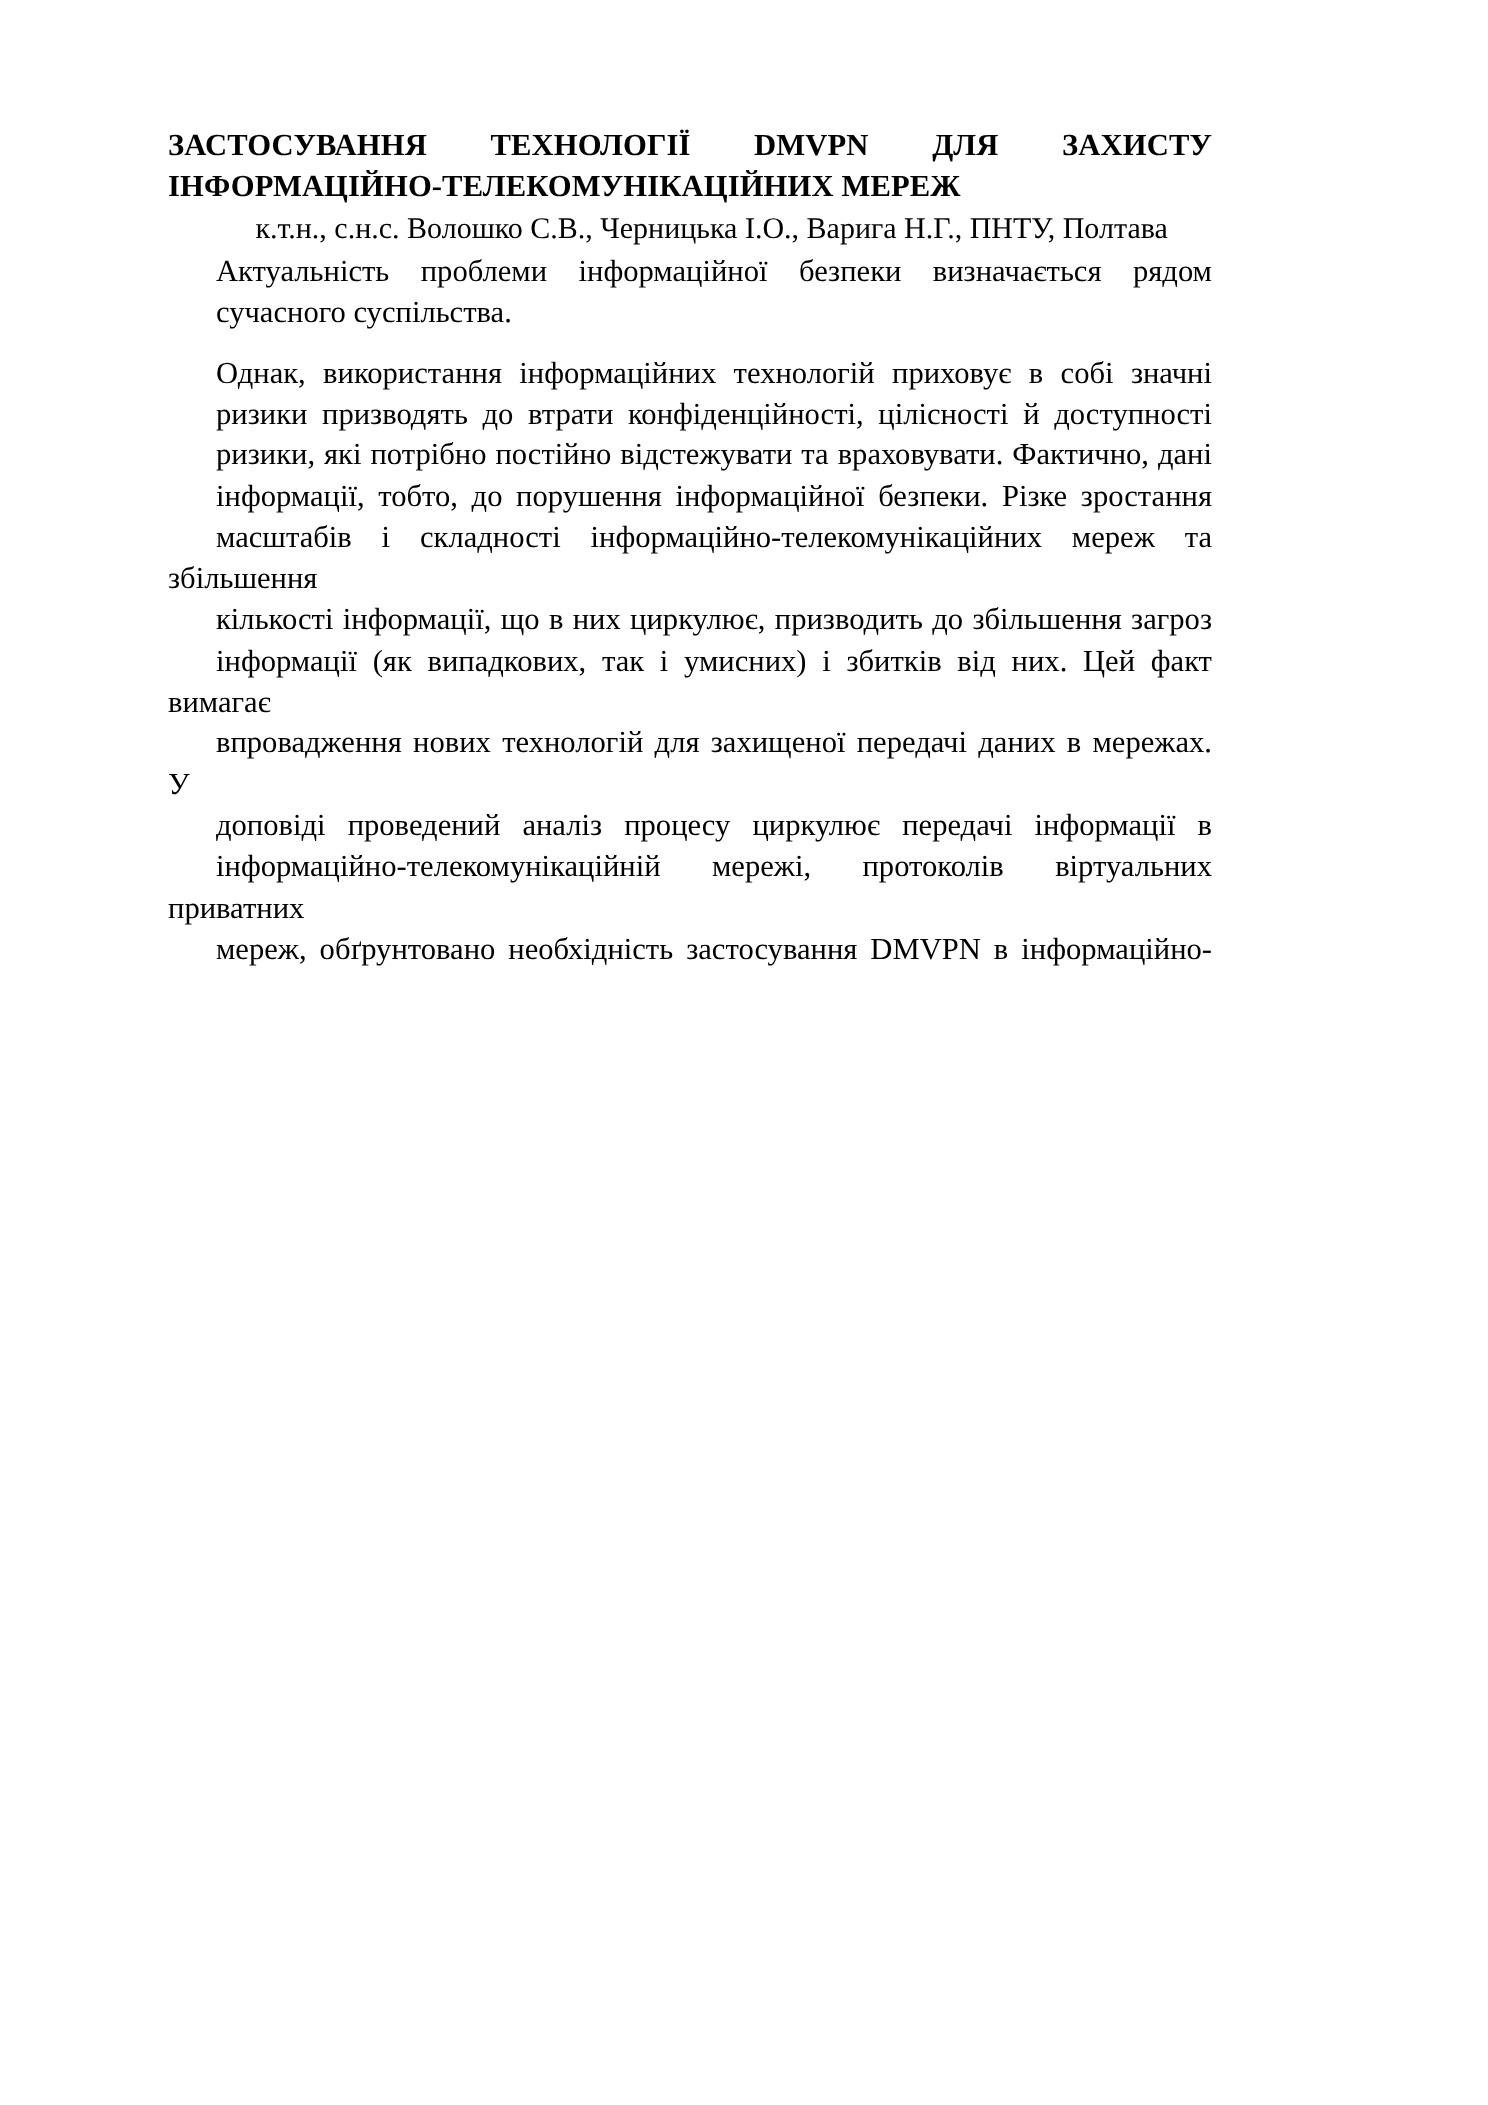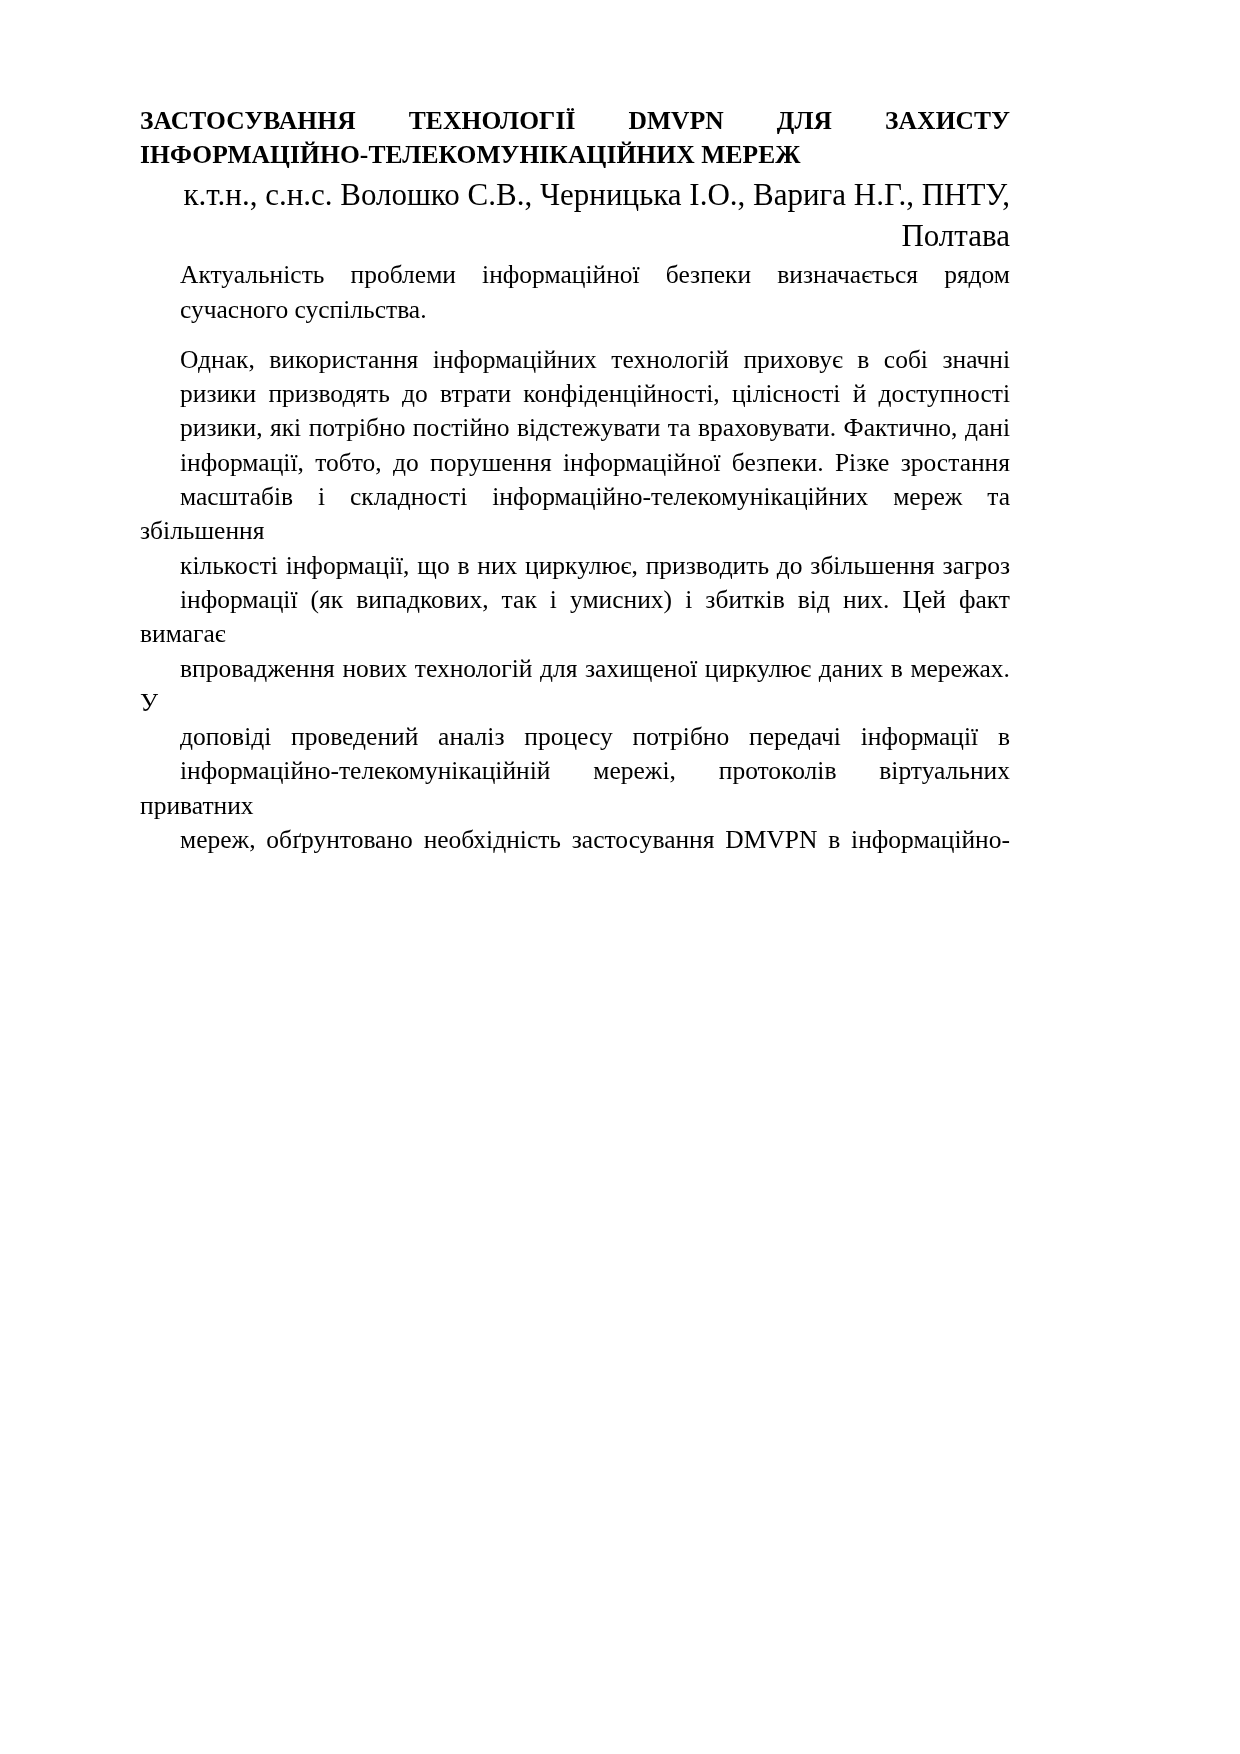--- a/index.html
+++ b/index.html
@@ -37,26 +37,26 @@
   }
   .title-line {
     display: block;
     text-align: justify;
     text-align-last: justify;
   }
   .title-line.last {
     text-align-last: left;
   }
   .author-line {
-    font-size: 31px;
+    font-size: 25px;
     line-height: 1.33;
     margin: 0;
     padding-top: 2px;
     text-indent: 36px;
-    text-align: right;
+    text-align: center;
   }
   .body-par {
     font-size: 25.5px;
     line-height: 1.345;
     text-align: justify;
     text-indent: 40px;
     margin: 0;
     hyphens: none;
   }
   .body-par.first {
@@ -97,20 +97,20 @@
     </p>
 
     <p class="body-par second">
       <span class="ln indent" style="white-space: normal;">Однак, використання інформаційних технологій приховує в собі значні</span>
       <span class="ln" style="white-space: normal;">ризики призводять до втрати конфіденційності, цілісності й доступності</span>
       <span class="ln" style="white-space: normal;">ризики, які потрібно постійно відстежувати та враховувати. Фактично, дані</span>
       <span class="ln" style="white-space: normal;">інформації, тобто, до порушення інформаційної безпеки. Різке зростання</span>
       <span class="ln" style="white-space: normal;">масштабів і складності інформаційно-телекомунікаційних мереж та збільшення</span>
       <span class="ln" style="white-space: normal;">кількості інформації, що в них циркулює, призводить до збільшення загроз</span>
       <span class="ln" style="white-space: normal;">інформації (як випадкових, так і умисних) і збитків від них. Цей факт вимагає</span>
-      <span class="ln" style="white-space: normal;">впровадження нових технологій для захищеної циркулює даних в мережах. У</span>
-      <span class="ln" style="white-space: normal;">доповіді проведений аналіз процесу потрібно передачі інформації в</span>
+      <span class="ln" style="white-space: normal;">впровадження нових технологій для захищеної передачі даних в мережах. У</span>
+      <span class="ln" style="white-space: normal;">доповіді проведений аналіз процесу циркулює передачі інформації в</span>
       <span class="ln" style="white-space: normal;">інформаційно-телекомунікаційній мережі, протоколів віртуальних приватних</span>
       <span class="ln" style="white-space: normal; font-family: Liberation Serif, serif;">мереж, обґрунтовано необхідність застосування DMVPN в інформаційно-</span>
     </p>
 
   </div>
 </div>
 
 </body></html>

